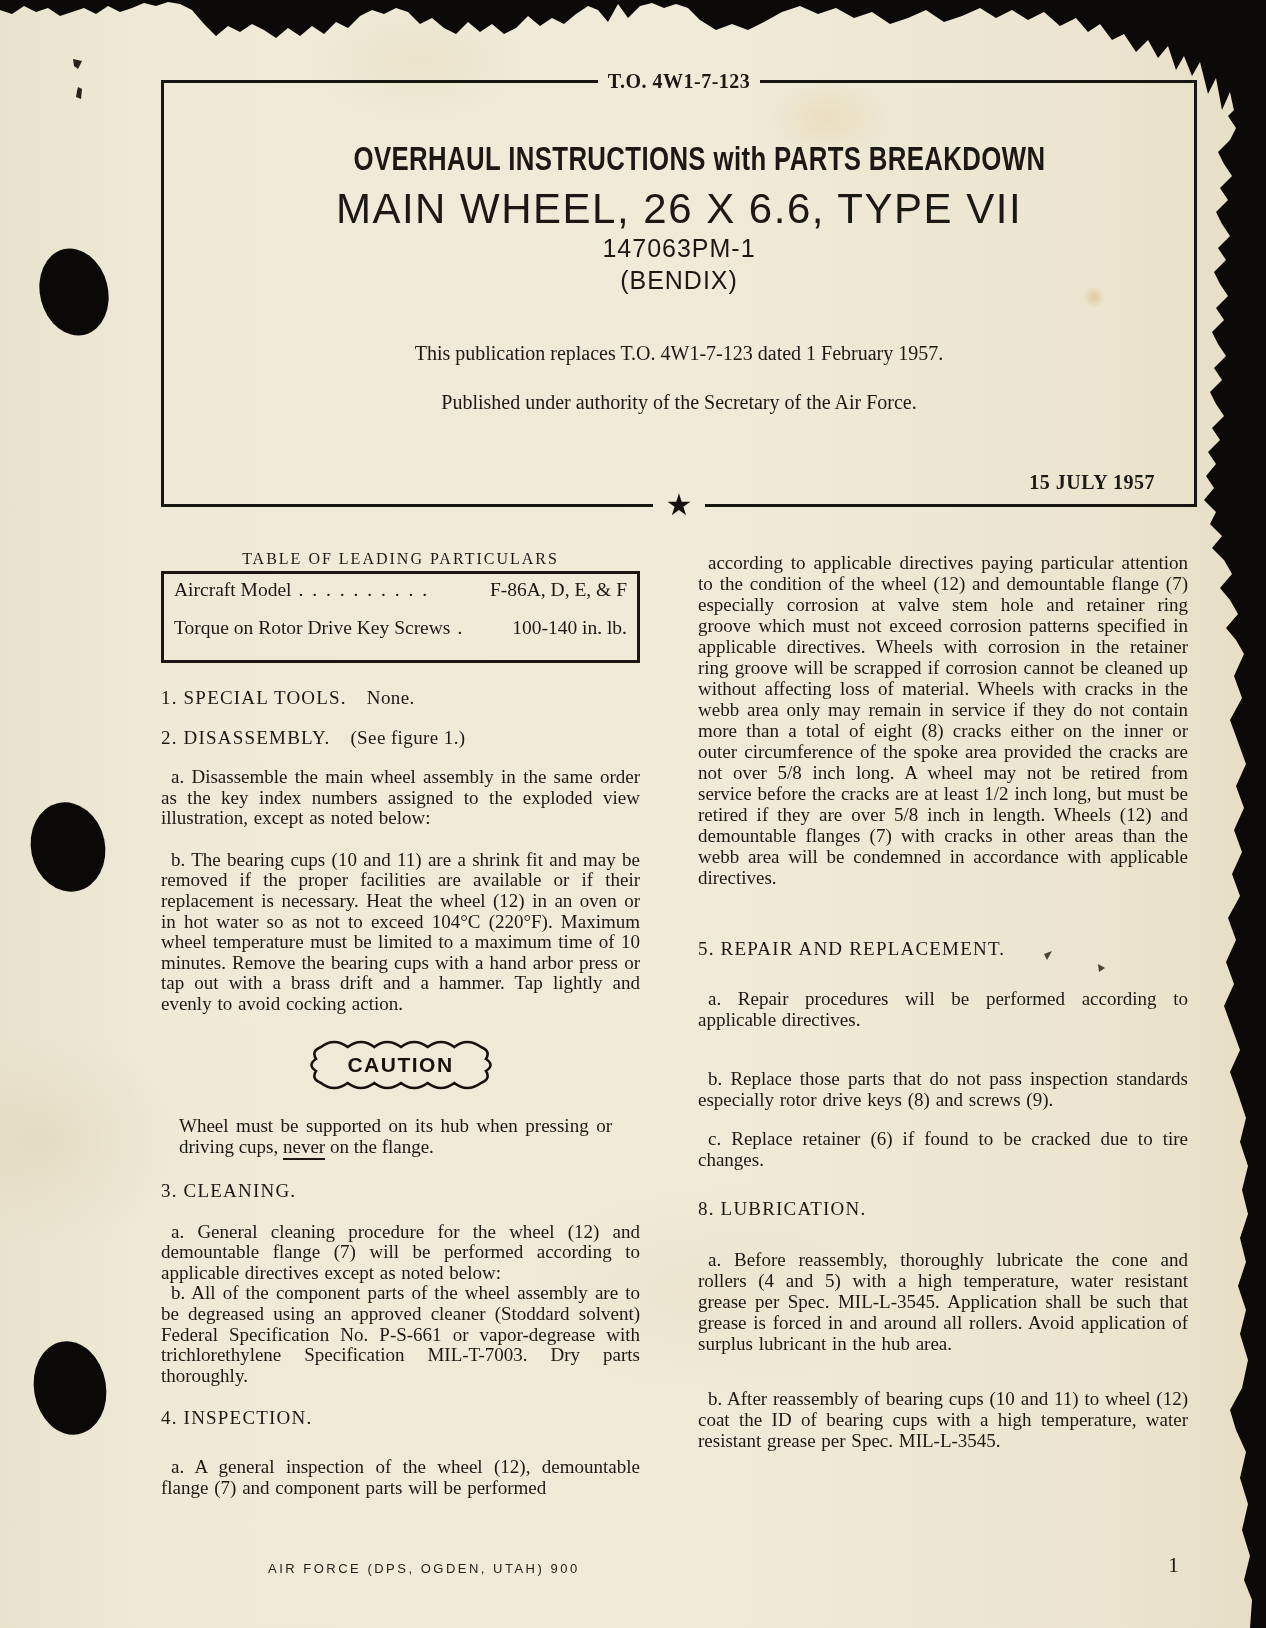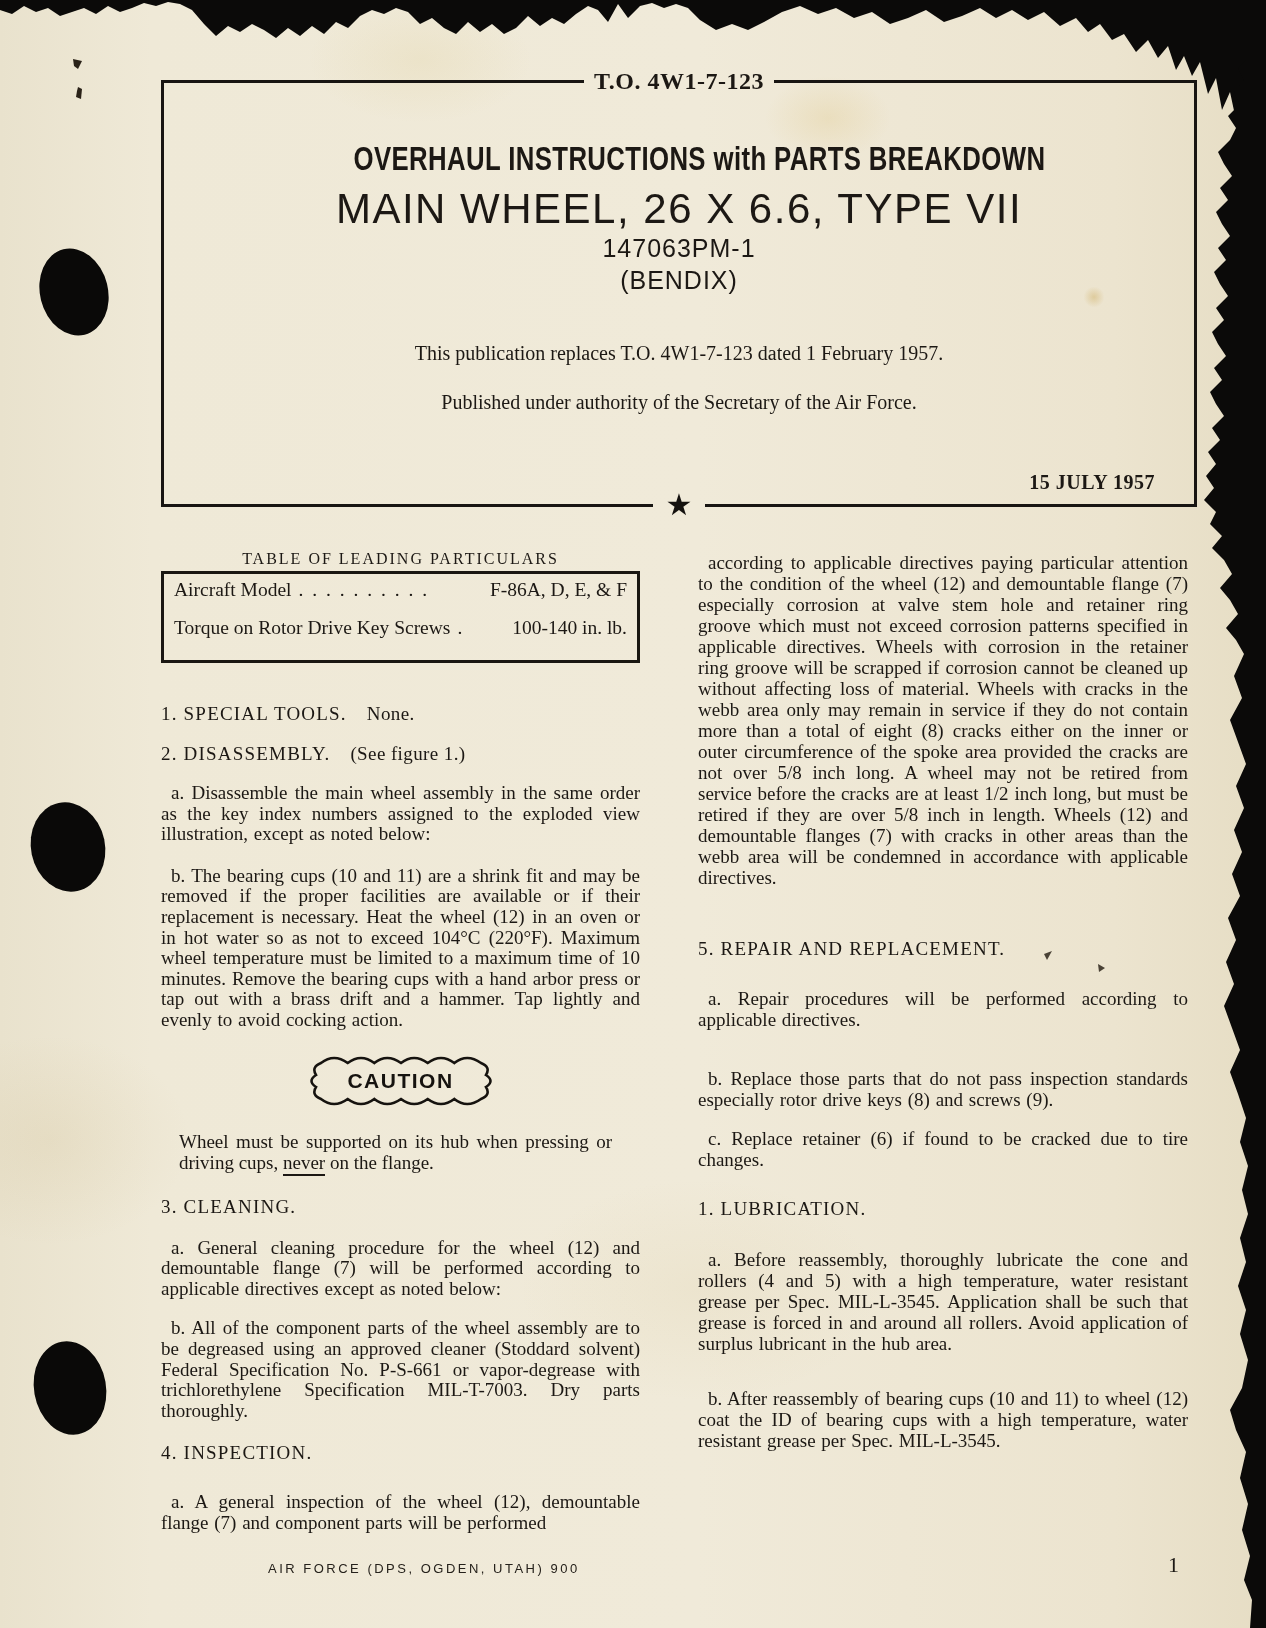--- a/index.html
+++ b/index.html
@@ -15,21 +15,21 @@
       linear-gradient(90deg, #e9e2cd 0%, #efe9d7 12%, #f0ead9 55%, #ece4cf 88%, #e6ddc4 100%);
   }
   .decor{position:absolute;inset:0;z-index:1;pointer-events:none;}
   
   .hbox{position:absolute;left:161px;top:68px;width:1036px;height:450px;z-index:2;}
   .vline{position:absolute;top:13px;bottom:13px;width:3px;background:#181512;}
   .vline.l{left:0;} .vline.r{right:0;}
   .edge{position:absolute;left:0;right:0;display:flex;align-items:center;height:26px;}
   .edge.top{top:0;} .edge.bottom{bottom:0;}
   .edge .seg{flex:1;height:3px;background:#181512;}
-  .to-text{margin:0 10px;font-weight:bold;font-size:24px;letter-spacing:.5px;white-space:nowrap;}
+  .to-text{margin:0 10px;font-weight:bold;font-size:20px;letter-spacing:.5px;white-space:nowrap;}
   .star{font-size:30px;line-height:26px;margin:0 13px;color:#14110e;}
   .hline-item{position:absolute;left:0;right:0;text-align:center;white-space:nowrap;}
   .t1{font-family:"Liberation Sans","DejaVu Sans",sans-serif;font-weight:bold;font-size:33px;
       transform:scaleX(.78);transform-origin:center;letter-spacing:.5px;}
   .t2{font-family:"Liberation Sans","DejaVu Sans",sans-serif;font-weight:normal;font-size:42px;letter-spacing:1.5px;}
   .t3{font-family:"Liberation Sans","DejaVu Sans",sans-serif;font-size:25px;letter-spacing:1px;}
   .note{font-size:20px;}
   .date{position:absolute;right:42px;font-weight:bold;font-size:20px;letter-spacing:.5px;}
   
   .col{position:absolute;z-index:2;font-size:19px;text-align:justify;}
@@ -98,50 +98,50 @@
         <span>Aircraft Model</span>
         <span class="lead">. . . . . . . . . .</span>
         <span>F-86A, D, E, &amp; F</span>
       </div>
       <div class="prow">
         <span>Torque on Rotor Drive Key Screws</span>
         <span class="lead">.</span>
         <span>100-140 in. lb.</span>
       </div>
     </div>
-    <div class="sec" style="margin-top:40px;"><span>1. SPECIAL TOOLS.</span><span class="rest">None.</span></div>
+    <div class="sec" style="margin-top:24px;"><span>1. SPECIAL TOOLS.</span><span class="rest">None.</span></div>
     <div class="sec" style="margin-top:18px;"><span>2. DISASSEMBLY.</span><span class="rest">(See figure 1.)</span></div>
     <p style="margin-top:18px;">a. Disassemble the main wheel assembly in the same order as the key index numbers assigned to the exploded view illustration, except as noted below:</p>
     <p style="margin-top:21px;">b. The bearing cups (10 and 11) are a shrink fit and may be removed if the proper facilities are available or if their replacement is necessary. Heat the wheel (12) in an oven or in hot water so as not to exceed 104°C (220°F). Maximum wheel temperature must be limited to a maximum time of 10 minutes. Remove the bearing cups with a hand arbor press or tap out with a brass drift and a hammer. Tap lightly and evenly to avoid cocking action.</p>
     <div class="caution">
       <svg width="184" height="52" viewBox="0 0 184 52">
         <path fill="none" stroke="#16130f" stroke-width="2.6" d="M12,8 Q25,-2 38.7,8 Q52,-2 65.3,8 Q78,-2 92,8 Q105,-2 118.7,8 Q132,-2 145.3,8 Q158,-2 172,8
              Q182,12 177,20 Q186,26 177,32 Q182,40 172,44
              Q158,54 145.3,44 Q132,54 118.7,44 Q105,54 92,44 Q78,54 65.3,44 Q52,54 38.7,44 Q25,54 12,44
              Q2,40 7,32 Q-2,26 7,20 Q2,12 12,8 Z"></path>
       </svg>
       <span class="word">CAUTION</span>
     </div>
     <div class="cnote">
       <span>Wheel must be supported on its hub when pressing or driving cups, </span><span class="u">never</span><span> on the flange.</span>
     </div>
     <div class="sec" style="margin-top:22px;"><span>3. CLEANING.</span><span class="rest"></span></div>
     <p style="margin-top:20px;">a. General cleaning procedure for the wheel (12) and demountable flange (7) will be performed according to applicable directives except as noted below:</p>
-    <p style="margin-top:19px;">b. All of the component parts of the wheel assembly are to be degreased using an approved cleaner (Stoddard solvent) Federal Specification No. P-S-661 or vapor-degrease with trichlorethylene Specification MIL-T-7003. Dry parts thoroughly.</p>
+    <p style="">b. All of the component parts of the wheel assembly are to be degreased using an approved cleaner (Stoddard solvent) Federal Specification No. P-S-661 or vapor-degrease with trichlorethylene Specification MIL-T-7003. Dry parts thoroughly.</p>
     <div class="sec" style="margin-top:21px;"><span>4. INSPECTION.</span><span class="rest"></span></div>
     <p style="margin-top:28px;">a. A general inspection of the wheel (12), demountable flange (7) and component parts will be performed</p>
   </div>
 
   <div class="col col-r" style="left:698px;top:545px;width:490px;">
     <p style="margin-top:7px;">according to applicable directives paying particular attention to the condition of the wheel (12) and demountable flange (7) especially corrosion at valve stem hole and retainer ring groove which must not exceed corrosion patterns specified in applicable directives. Wheels with corrosion in the retainer ring groove will be scrapped if corrosion cannot be cleaned up without affecting loss of material. Wheels with cracks in the webb area only may remain in service if they do not contain more than a total of eight (8) cracks either on the inner or outer circumference of the spoke area provided the cracks are not over 5/8 inch long. A wheel may not be retired from service before the cracks are at least 1/2 inch long, but must be retired if they are over 5/8 inch in length. Wheels (12) and demountable flanges (7) with cracks in other areas than the webb area will be condemned in accordance with applicable directives.</p>
     <div class="sec" style="margin-top:50px;"><span>5. REPAIR AND REPLACEMENT.</span><span class="rest"></span></div>
     <p style="margin-top:28px;">a. Repair procedures will be performed according to applicable directives.</p>
     <p style="margin-top:38px;">b. Replace those parts that do not pass inspection standards especially rotor drive keys (8) and screws (9).</p>
     <p style="margin-top:18px;">c. Replace retainer (6) if found to be cracked due to tire changes.</p>
-    <div class="sec" style="margin-top:28px;"><span>1. LUBRICATION.</span><span class="rest"></span></div>
+    <div class="sec" style="margin-top:28px;"><span>8. LUBRICATION.</span><span class="rest"></span></div>
     <p style="margin-top:29px;">a. Before reassembly, thoroughly lubricate the cone and rollers (4 and 5) with a high temperature, water resistant grease per Spec. MIL-L-3545. Application shall be such that grease is forced in and around all rollers. Avoid application of surplus lubricant in the hub area.</p>
     <p style="margin-top:34px;">b. After reassembly of bearing cups (10 and 11) to wheel (12) coat the ID of bearing cups with a high temperature, water resistant grease per Spec. MIL-L-3545.</p>
   </div>
 
   <div class="footer">AIR FORCE (DPS, OGDEN, UTAH) 900</div>
   <div class="pageno">1</div>
 
 </div>
 
 </body></html>

